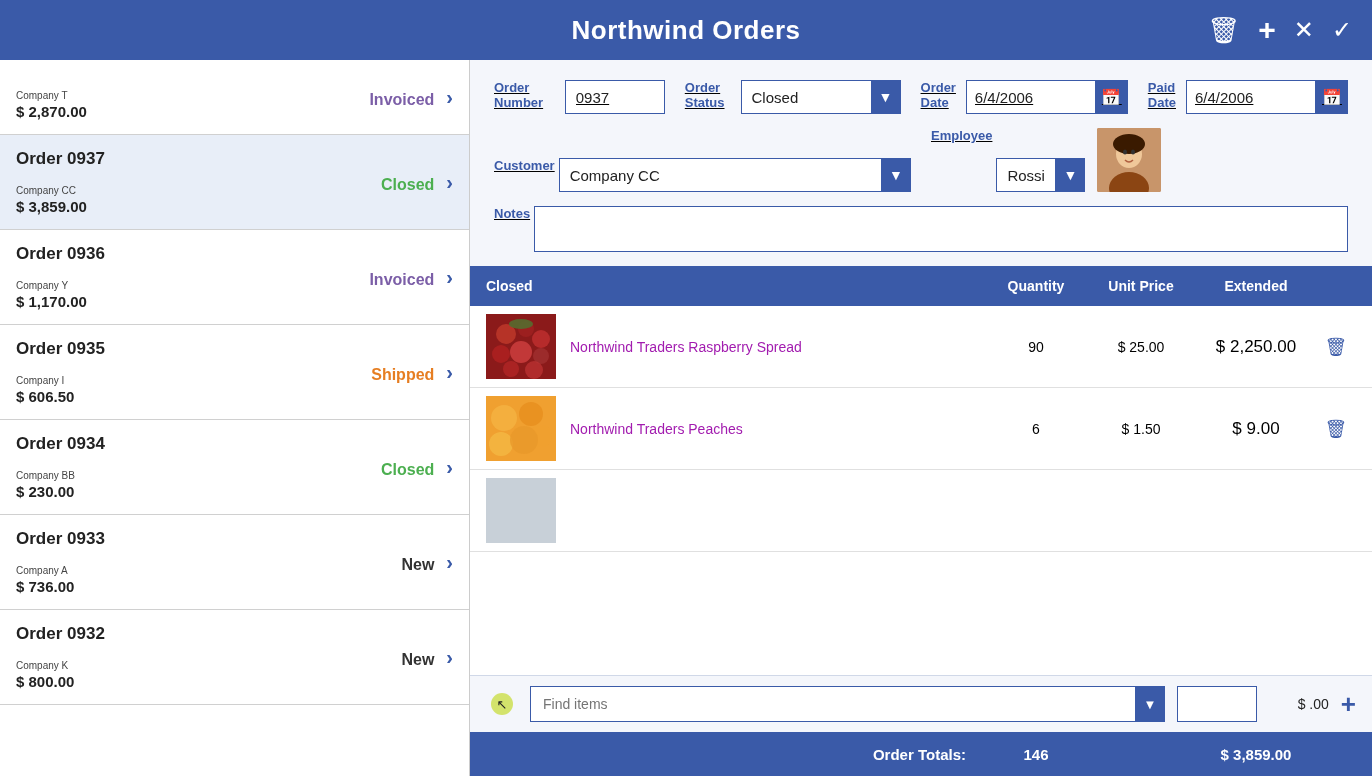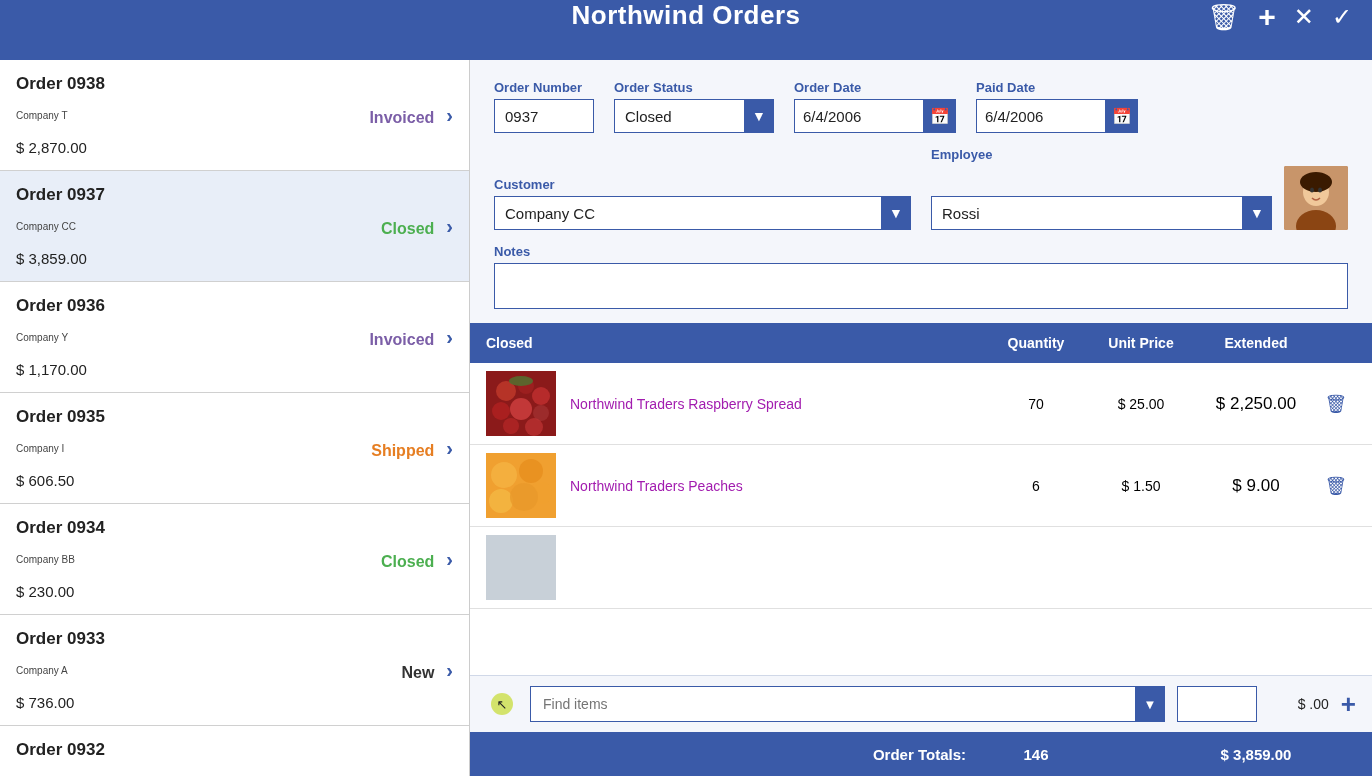--- a/index.html
+++ b/index.html
@@ -3,21 +3,21 @@
   <meta charset="utf-8">
   <style>
     * { box-sizing: border-box; margin: 0; padding: 0; font-family: Segoe UI, Arial, sans-serif; }
     body { background: #f0f0f0; width: 1372px; height: 776px; overflow: hidden; }
 
     
     .app-header {
       background: #3a5aa8;
       height: 60px;
       display: flex;
-      align-items: flex-start;
+      align-items: center;
       justify-content: center;
       position: relative;
     }
     .app-title {
       color: white;
       font-size: 26px;
       font-weight: bold;
       letter-spacing: 0.5px;
     }
     .header-icons {
@@ -63,21 +63,22 @@
       color: #222;
     }
     .order-company {
       font-size: 10px;
       color: #444;
       margin-top: 16px;
     }
     .order-amount {
       font-size: 15px;
       color: #222;
-      margin-top: 18px;
+      margin-top: 2px;
+      font-weight: bold;
     }
     .order-status {
       font-size: 16px;
       font-weight: bold;
       min-width: 80px;
       text-align: right;
       margin-right: 10px;
     }
     .status-invoiced { color: #7b5ea7; }
     .status-closed { color: #4caf50; }
@@ -109,22 +110,22 @@
       padding: 20px 24px 14px 24px;
     }
     .form-row {
       display: flex;
       gap: 20px;
       margin-bottom: 14px;
       align-items: flex-end;
     }
     .form-group {
       display: flex;
-      flex-direction: column;
       gap: 4px;
+      text-decoration: underline;
     }
     .form-label {
       color: #3a5aa8;
       font-size: 13px;
       font-weight: 600;
     }
     .form-input {
       border: 1px solid #3a5aa8;
       background: white;
       padding: 6px 10px;
@@ -379,21 +380,20 @@
     <span class="header-icon" style="font-size:24px;">✕</span>
     <span class="header-icon" style="font-size:24px;">✓</span>
   </div>
 </div>
 
 <div class="main-layout">
 
   <div class="left-panel">
   <div class="order-item">
       <div class="order-left">
-        <div class="order-name">Order 0938</div>
         <div class="order-company">Company T</div>
         <div class="order-amount">$ 2,870.00</div>
       </div>
       <div class="order-right">
         <span class="order-status status-invoiced">Invoiced</span>
         <span class="order-arrow">›</span>
       </div>
     </div>
       <div class="order-item selected">
       <div class="order-left">
@@ -574,21 +574,21 @@
         <circle cx="15" cy="40" r="9" fill="#b02020" opacity="0.8"></circle>
         <circle cx="35" cy="38" r="11" fill="#d04040" opacity="0.8"></circle>
         <circle cx="55" cy="42" r="8" fill="#a03030" opacity="0.8"></circle>
         <circle cx="25" cy="55" r="8" fill="#b82828" opacity="0.7"></circle>
         <circle cx="48" cy="56" r="9" fill="#c03535" opacity="0.7"></circle>
         <ellipse cx="35" cy="10" rx="12" ry="5" fill="#556b2f" opacity="0.9"></ellipse>
         </svg>
       </div>
         <span class="product-name">Northwind Traders Raspberry Spread</span>
       </div>
-      <div class="cell-qty">70</div>
+      <div class="cell-qty">90</div>
       <div class="cell-unit">$ 25.00</div>
       <div class="cell-ext">$ 2,250.00</div>
       <div class="cell-del">
         <button class="del-btn">🗑</button>
       </div>
     </div>
         <div class="table-row">
       <div class="product-cell">
         <div class="img-peaches">
         <svg width="70" height="65" viewBox="0 0 70 65">

